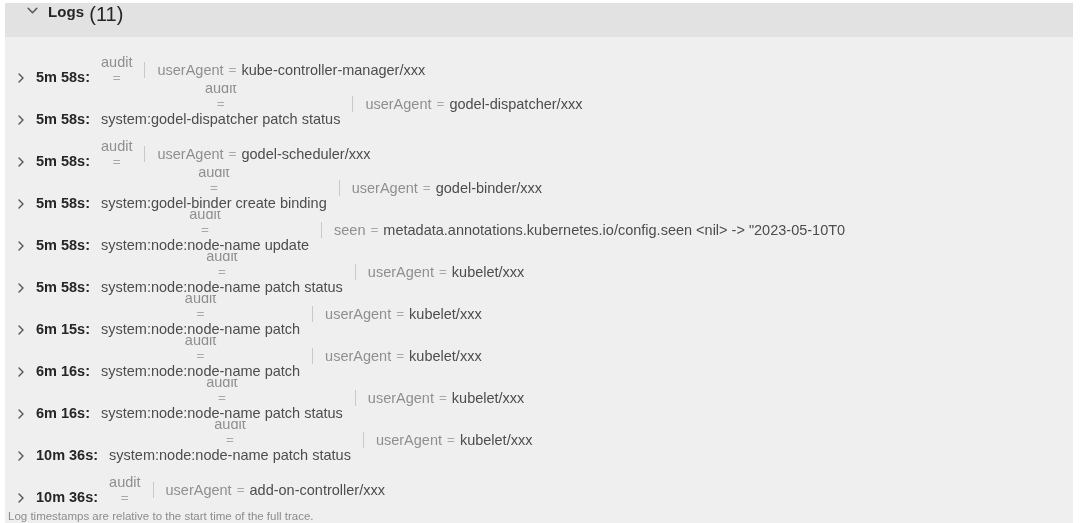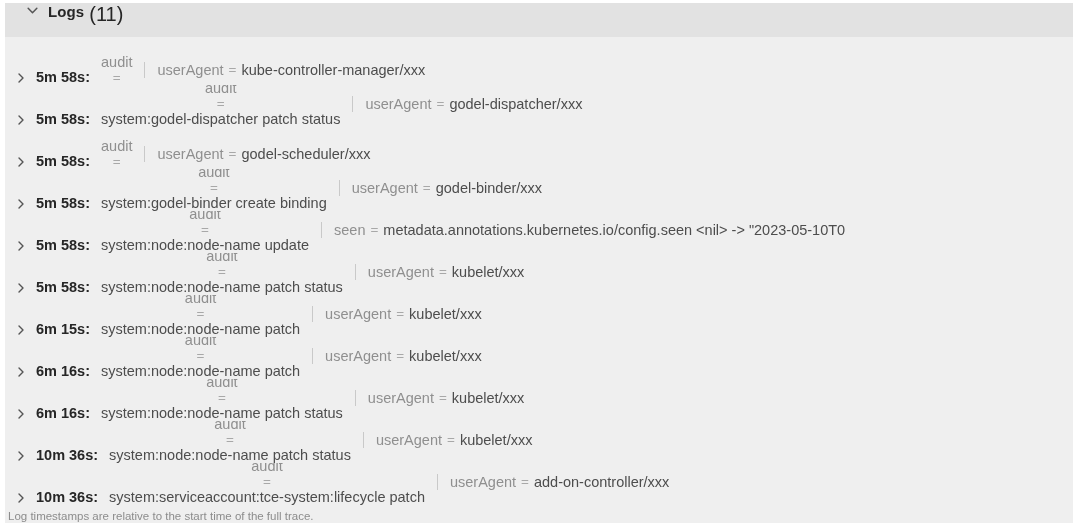--- a/index.html
+++ b/index.html
@@ -331,21 +331,20 @@
     <span class="chev">
       <svg width="12" height="12" viewBox="0 0 12 12">
         <path d="M4 2 L8 6 L4 10" fill="none" stroke="currentColor" stroke-width="1.4" stroke-linecap="round" stroke-linejoin="round"></path>
       </svg>
     </span>
     <span class="time">10m 36s:</span>
     <span class="kvs">
   <span class="kv">
     <span class="key">audit</span>
     <span class="eq">=</span>
-    <span class="value">system:serviceaccount:tce-system:lifecycle patch</span>
   </span>
 
   <span class="kv">
     <span class="key">userAgent</span>
     <span class="eq">=</span>
     <span class="value">add-on-controller/xxx</span>
   </span>
 </span>
   </div>
 </div>

